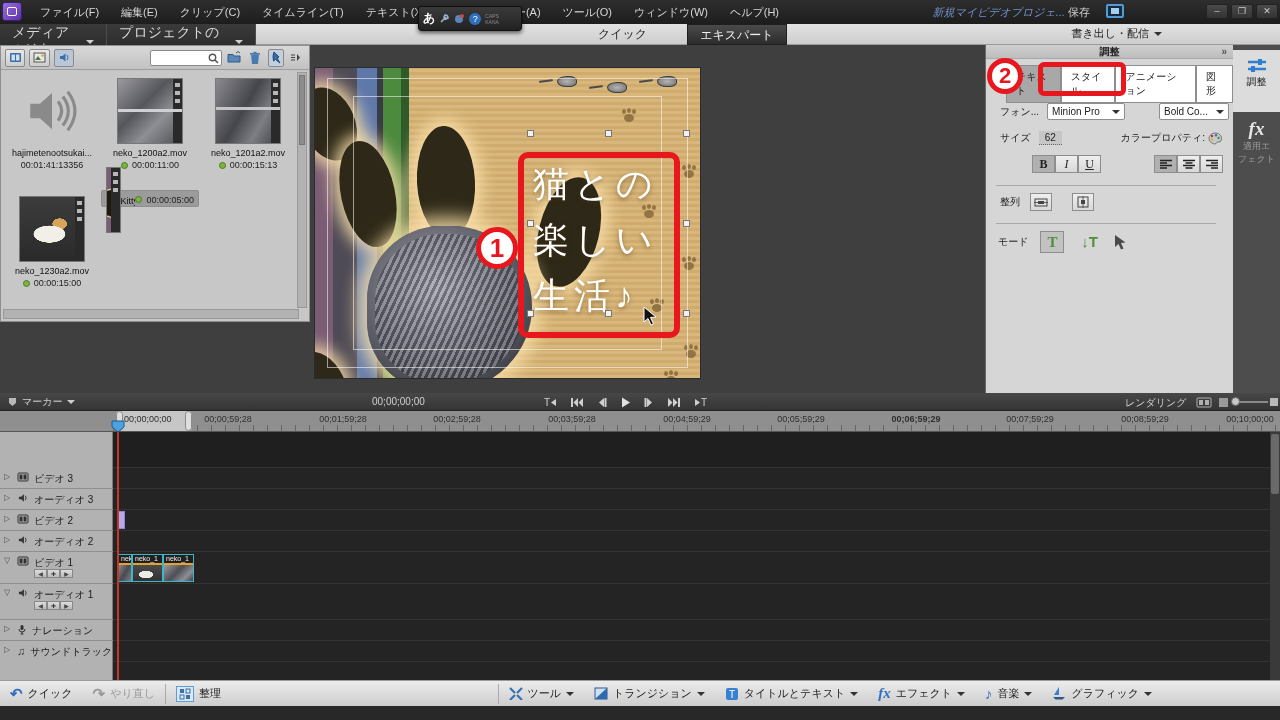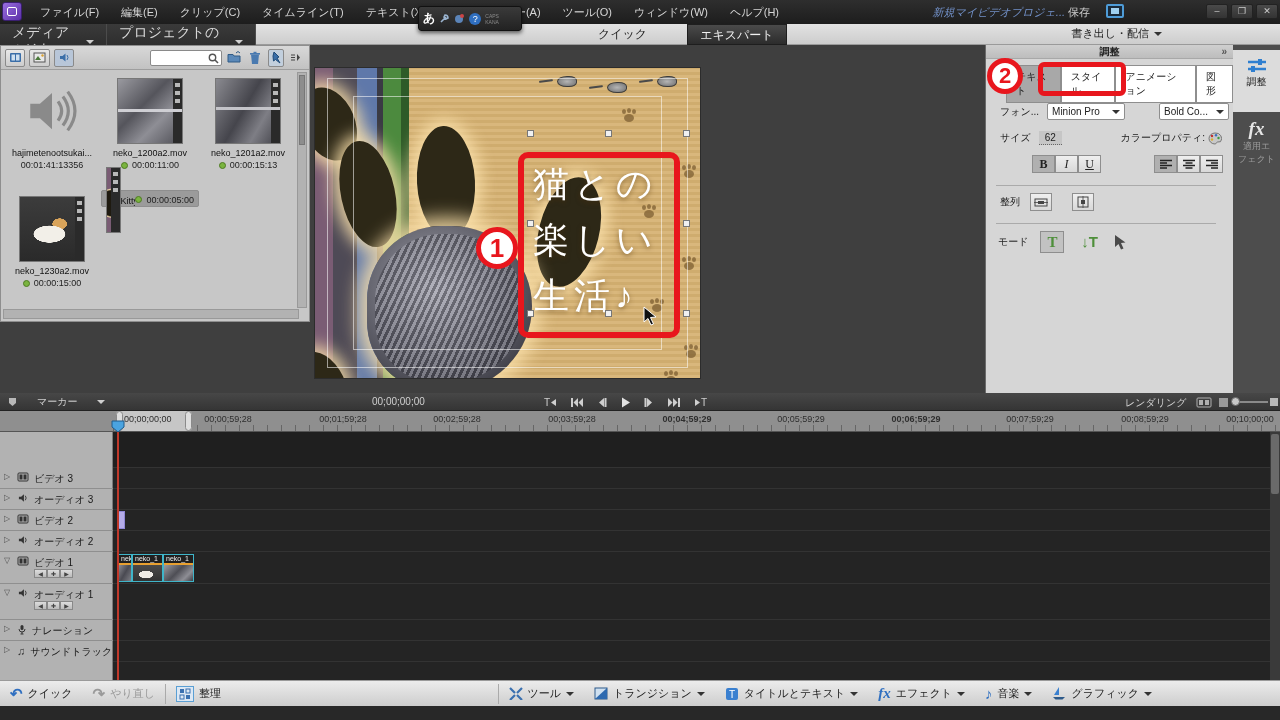--- a/index.html
+++ b/index.html
@@ -537,21 +537,21 @@
       <div>調整</div>
     </div>
     <div class="dock-fx">
       <div class="fxg">fx</div>
       <div>適用エ</div>
       <div>フェクト</div>
     </div>
   </div>
 
   <div class="abs tl-toolbar">
-    <span style="display:flex;align-items:center;gap:20px;padding-left:8px;">
+    <span style="display:flex;align-items:center;gap:5px;padding-left:8px;">
       <svg width="9" height="10" viewBox="0 0 9 10">
           <path d="M1 1 H8 V6 L4.5 9 L1 6 Z" fill="#b8b8b8"></path>
         </svg>
       <span>マーカー</span>
       <span class="dd"></span>
     </span>
     <span class="abs" style="left:372px;top:3px;">00;00;00;00</span>
     <span class="transport">
       <svg width="13" height="11" viewBox="0 0 13 11">
           <text x="0" y="9" font-size="10" fill="#cfcfcf" font-family="Liberation Sans">T</text>
@@ -603,21 +603,21 @@
     <div class="ticks"></div>
     <div class="workarea">
         <i style="left:0;"></i>
         <i style="right:0;"></i>
       </div>
     <span class="rlabel" style="left:124px;transform:none;">00;00;00;00</span>
     <span class="rlabel" style="left:228px;">00;00;59;28</span>
     <span class="rlabel" style="left:343px;">00;01;59;28</span>
     <span class="rlabel" style="left:457px;">00;02;59;28</span>
     <span class="rlabel" style="left:572px;">00;03;59;28</span>
-    <span class="rlabel" style="left:687px;font-weight:bold;">00;04;59;29</span>
+    <span class="rlabel" style="left:687px;">00;04;59;29</span>
     <span class="rlabel" style="left:801px;">00;05;59;29</span>
     <span class="rlabel" style="left:916px;font-weight:bold;">00;06;59;29</span>
     <span class="rlabel" style="left:1030px;">00;07;59;29</span>
     <span class="rlabel" style="left:1145px;">00;08;59;29</span>
     <span class="rlabel" style="left:1250px;">00;10;00;00</span>
     <svg class="phead" style="left:111px;top:9px;" width="14" height="13" viewBox="0 0 14 13">
         <path d="M1 1 H13 V7 L7 12 L1 7 Z" fill="#4aa3e0" stroke="#1e5a8a"></path>
       </svg>
   </div>
 

